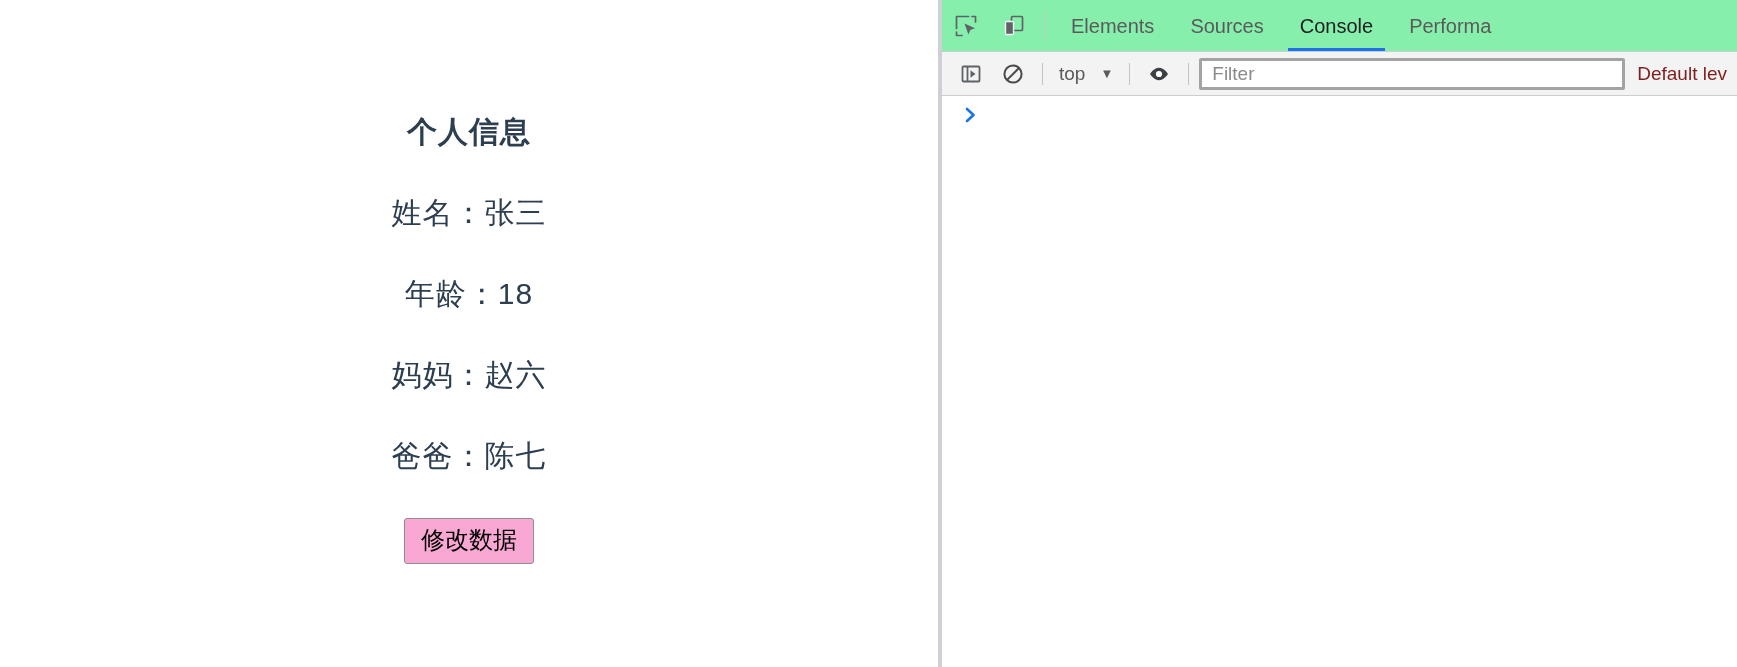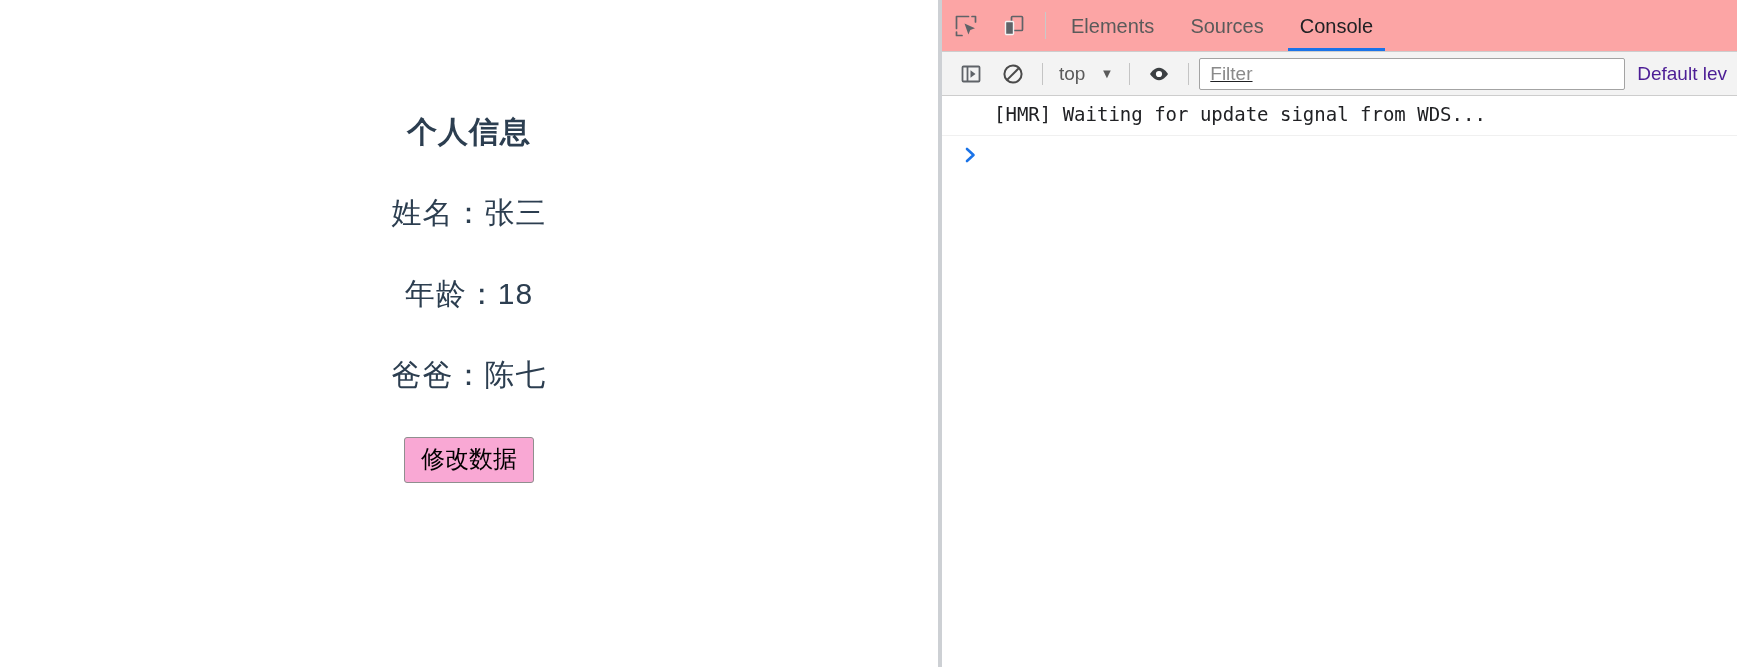--- a/index.html
+++ b/index.html
@@ -95,21 +95,21 @@
     display: flex;
     flex-direction: column;
     font-family: "Liberation Sans", "DejaVu Sans", sans-serif;
     overflow: hidden;
   }
 
   
   .dt-tabbar {
     height: 52px;
     flex: 0 0 52px;
-    background: #fca5a5;
+    background: #86efac;
     border-bottom: 1px solid #cdcdcd;
     display: flex;
     align-items: stretch;
     white-space: nowrap;
     overflow: hidden;
   }
 
   .dt-iconbtn {
     width: 48px;
     flex: 0 0 48px;
@@ -196,38 +196,37 @@
     font-size: 13px;
     color: #5a5a5a;
     line-height: 1;
   }
 
   .ct-filter {
     flex: 1 1 auto;
     min-width: 40px;
     height: 32px;
     margin: 0 2px;
-    border: 1px solid #a3a3a3;
+    border: 3px solid #a3a3a3;
     background: #ffffff;
     border-radius: 2px;
     font-size: 19px;
     font-family: "Liberation Sans", "DejaVu Sans", sans-serif;
     color: #202124;
     padding: 0 10px;
     outline: none;
-    text-decoration: underline;
   }
   .ct-filter::placeholder { color: #8a8a8a; }
 
   .ct-levels {
     display: flex;
     align-items: center;
     gap: 6px;
     font-size: 19px;
-    color: #4c1d95;
+    color: #7f1d1d;
     padding: 4px 10px;
     cursor: pointer;
     line-height: 1;
     flex: 0 0 auto;
   }
 
   
   .dt-console-body {
     flex: 1 1 auto;
     background: #ffffff;
@@ -292,20 +291,23 @@
       <h1 class="app-title">个人信息</h1>
 
       <p class="info-line">
         <span class="label">姓名：</span><span class="value">张三</span>
       </p>
 
       <p class="info-line">
         <span class="label">年龄：</span><span class="value">18</span>
       </p>
 
+      <p class="info-line">
+        <span class="label">妈妈：</span><span class="value">赵六</span>
+      </p>
 
       <p class="info-line">
         <span class="label">爸爸：</span><span class="value">陈七</span>
       </p>
 
       <div class="btn-row">
         <button class="modify-button">修改数据</button>
       </div>
 
     </div>
@@ -340,20 +342,23 @@
 
       <div class="dt-tab">
         <span>Elements</span>
       </div>
       <div class="dt-tab">
         <span>Sources</span>
       </div>
       <div class="dt-tab active">
         <span>Console</span>
       </div>
+      <div class="dt-tab">
+        <span>Performa</span>
+      </div>
     </div>
 
     <div class="dt-console-toolbar">
 
       <div class="ct-iconbtn">
         <span>
           <svg width="22" height="22" viewBox="0 0 22 22">
             <rect x="2.5" y="3.5" width="17" height="15" rx="1" fill="none" stroke="#5f6368" stroke-width="1.8"></rect>
             <line x1="7.5" y1="3.5" x2="7.5" y2="18.5" stroke="#5f6368" stroke-width="1.8"></line>
             <path d="M10.5 7.2 L15.5 11 L10.5 14.8 Z" fill="#5f6368"></path>
@@ -392,21 +397,20 @@
 
       <input class="ct-filter" type="text" placeholder="Filter" style="">
 
       <div class="ct-levels">
         <span>Default lev</span>
       </div>
     </div>
 
     <div class="dt-console-body">
 
-      <div class="console-msg">[HMR] Waiting for update signal from WDS...</div>
 
       <div class="console-prompt-row">
         <span class="console-prompt-caret">
           <svg width="14" height="22" viewBox="0 0 14 22">
             <path d="M3 5 L9.5 11 L3 17" fill="none" stroke="#1a73e8" stroke-width="2.6" stroke-linecap="round" stroke-linejoin="round"></path>
           </svg>
         </span>
         <div class="console-prompt-input" contenteditable="true" style=""></div>
       </div>
 

